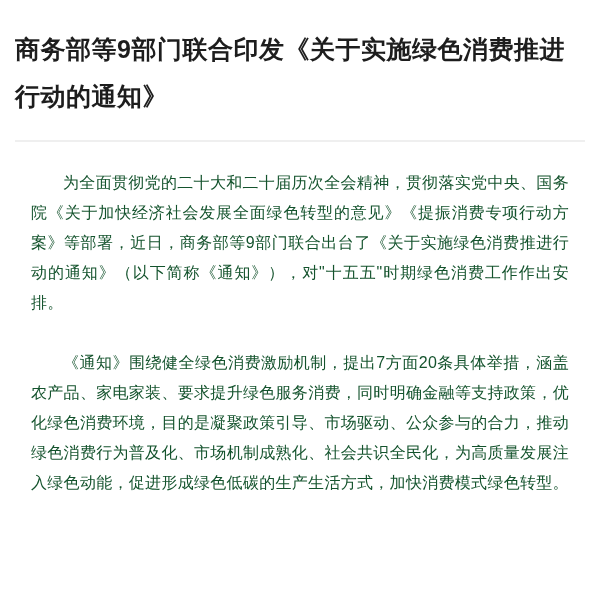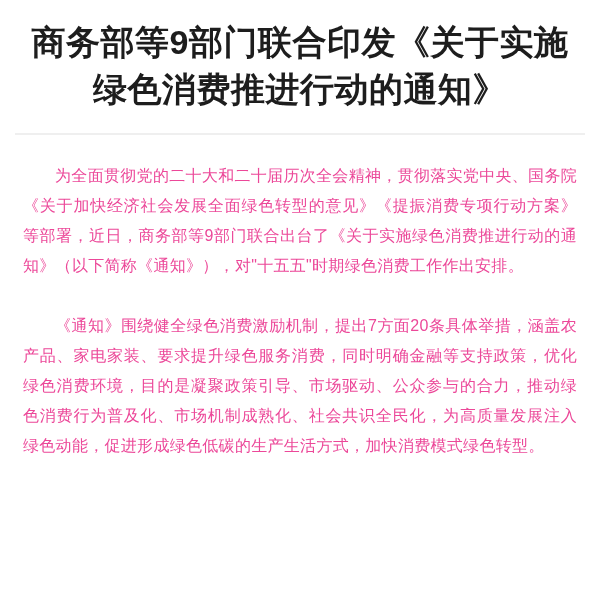--- a/index.html
+++ b/index.html
@@ -11,39 +11,39 @@
   body {
     width: 600px;
     height: 612px;
     overflow: hidden;
     font-family: "Liberation Sans", "DejaVu Sans", sans-serif;
   }
   .article {
     padding: 14px 15px 0 15px;
   }
   .page-title {
-    margin: 5px 0 20px 0;
-    font-size: 34px;
+    margin: 12px 0 20px 0;
+    font-size: 25px;
     line-height: 47px;
     font-weight: 800;
     color: #1d1d1d;
     letter-spacing: 0.5px;
-    text-align: center;
+    text-align: left;
   }
   .title-divider {
     height: 2px;
     background: #efefef;
     border: none;
     margin: 0;
   }
   .article-body p {
-    margin: 30px 8px;
+    margin: 30px 16px;
     font-size: 16px;
     line-height: 30px;
-    color: #ec4899;
+    color: #14532d;
     text-indent: 2em;
     text-align: justify;
     letter-spacing: 0.3px;
   }
   .article-body p:first-child {
     margin-top: 26px;
   }
 </style>
 </head>
 <body>

